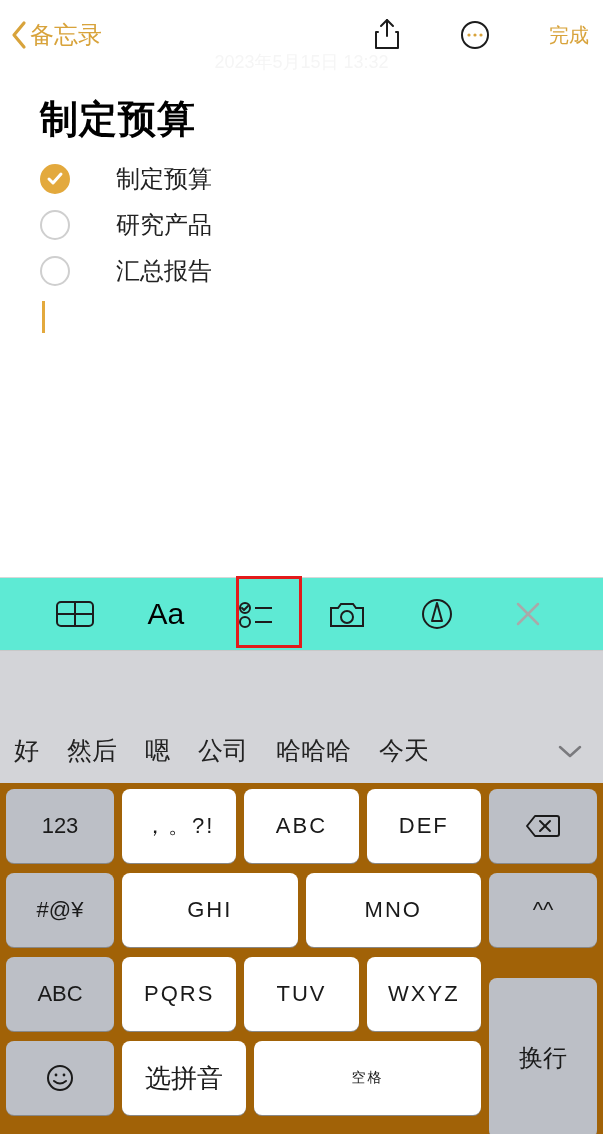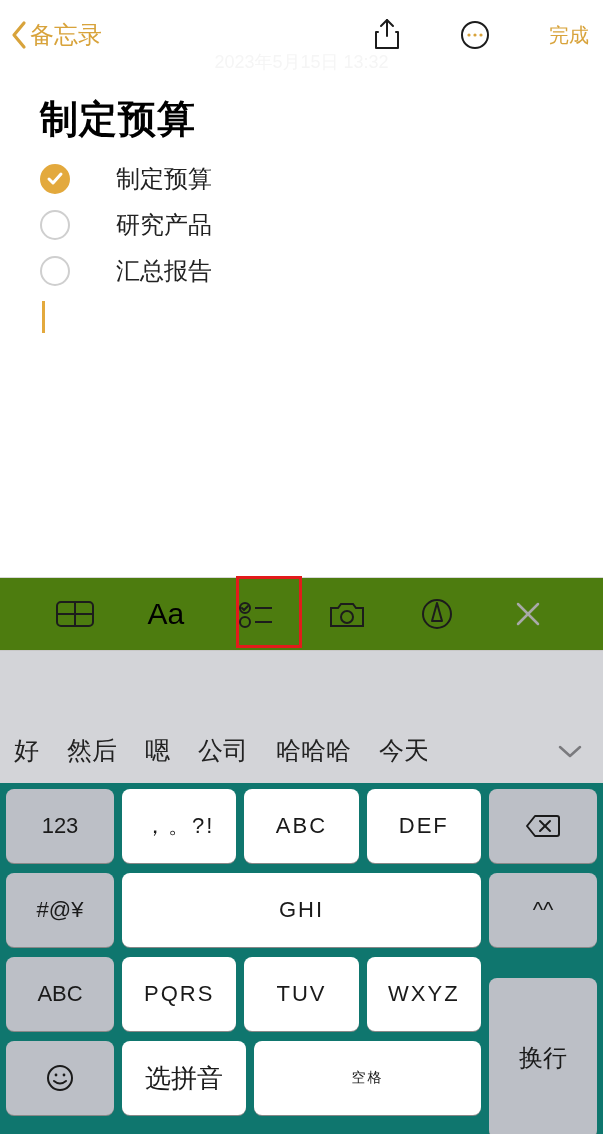--- a/index.html
+++ b/index.html
@@ -55,21 +55,21 @@
       margin-top: 6px;
     }
 
     
     .format-bar {
       position: absolute;
       top: 577px; left: 0; right: 0;
       height: 74px;
       border-top: 1px solid #d8d8d8;
       border-bottom: 1px solid #c8c8c8;
-      background: #4d7c0f;
+      background: #5eead4;
       display: flex;
       align-items: center;
       justify-content: space-around;
       padding: 0 30px;
     }
     .tb-btn {
       width: 60px; height: 54px;
       display: flex; align-items: center; justify-content: center;
     }
     .tb-btn svg { stroke: #1c1c1c; }
@@ -96,21 +96,21 @@
       font-size: 25px; color: #222;
     }
     .candidates .cand { margin-right: 28px; white-space: nowrap; }
     .candidates .cand.cut { overflow: hidden; max-width: 48px; }
     .candidates .exp { margin-left: auto; padding: 0 6px; }
     .candidates .exp svg { stroke: #7a7a7e; }
 
     
     .kbd {
       position: absolute; top: 783px; left:0; right:0; bottom:0;
-      background: #0f766e;
+      background: #a16207;
       padding: 6px 6px 0 6px;
     }
     .key {
       background:#fff; border-radius:8px;
       box-shadow: 0 1px 0 #888;
       display:flex; align-items:center; justify-content:center;
       font-size: 22px; color:#1a1a1a;
       height: 74px;
     }
     .key.func { background:#bcbfc6; }
@@ -261,20 +261,21 @@
     </div>
 
     <div class="kcol-mid">
       <div class="midrow">
         <div class="key">，。?!</div>
         <div class="key">ABC</div>
         <div class="key">DEF</div>
       </div>
       <div class="midrow">
         <div class="key">GHI</div>
+        <div class="key">MNO</div>
       </div>
       <div class="midrow">
         <div class="key">PQRS</div>
         <div class="key">TUV</div>
         <div class="key">WXYZ</div>
       </div>
       <div class="midrow bottom">
         <div class="key pinyin">选拼音</div>
         <div class="key space">空格</div>
       </div>

